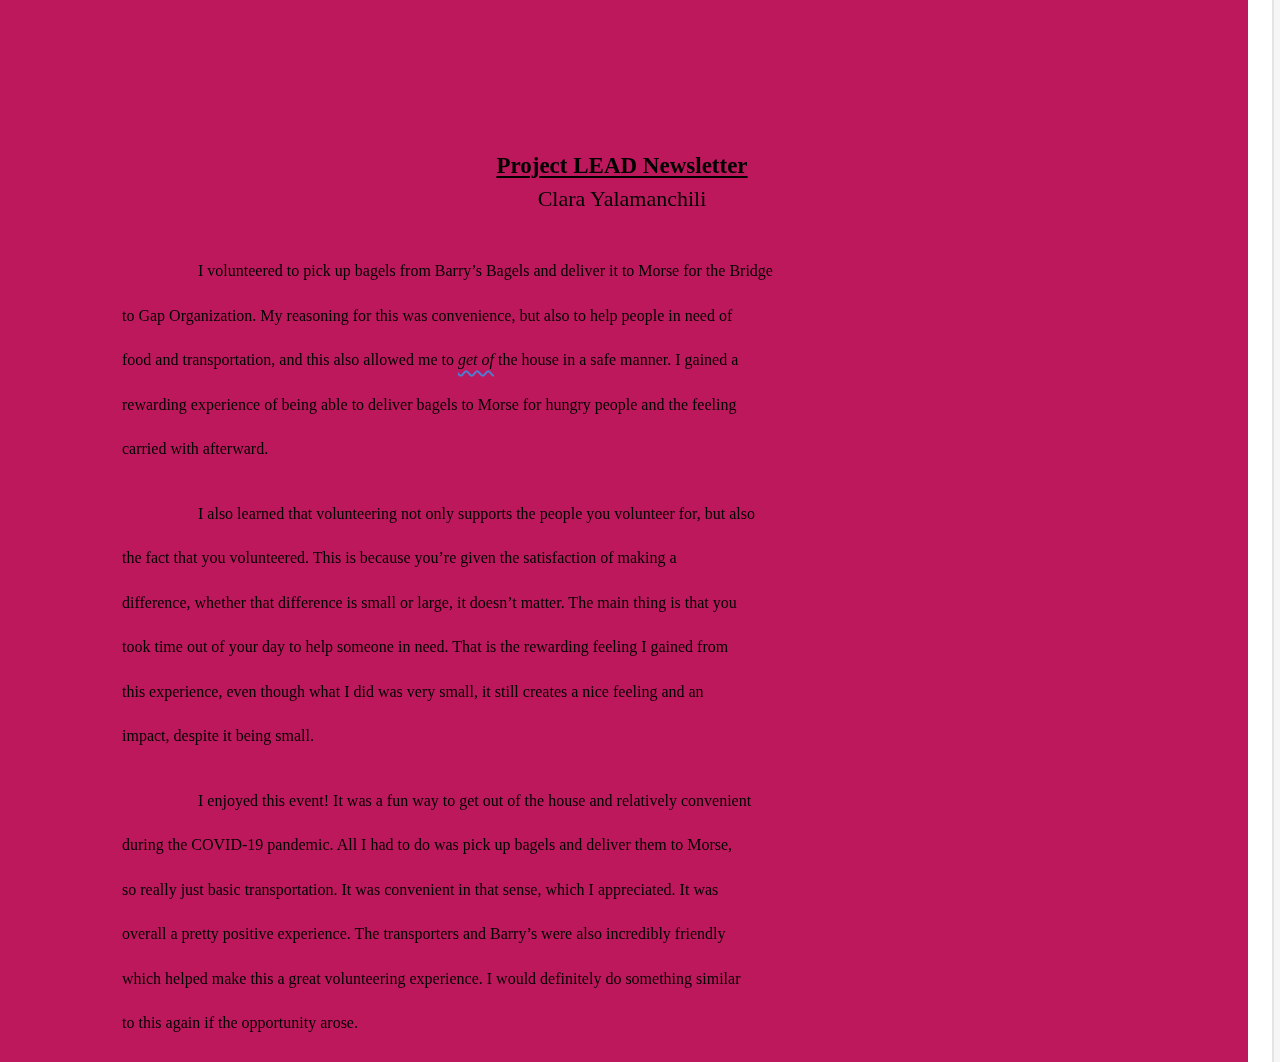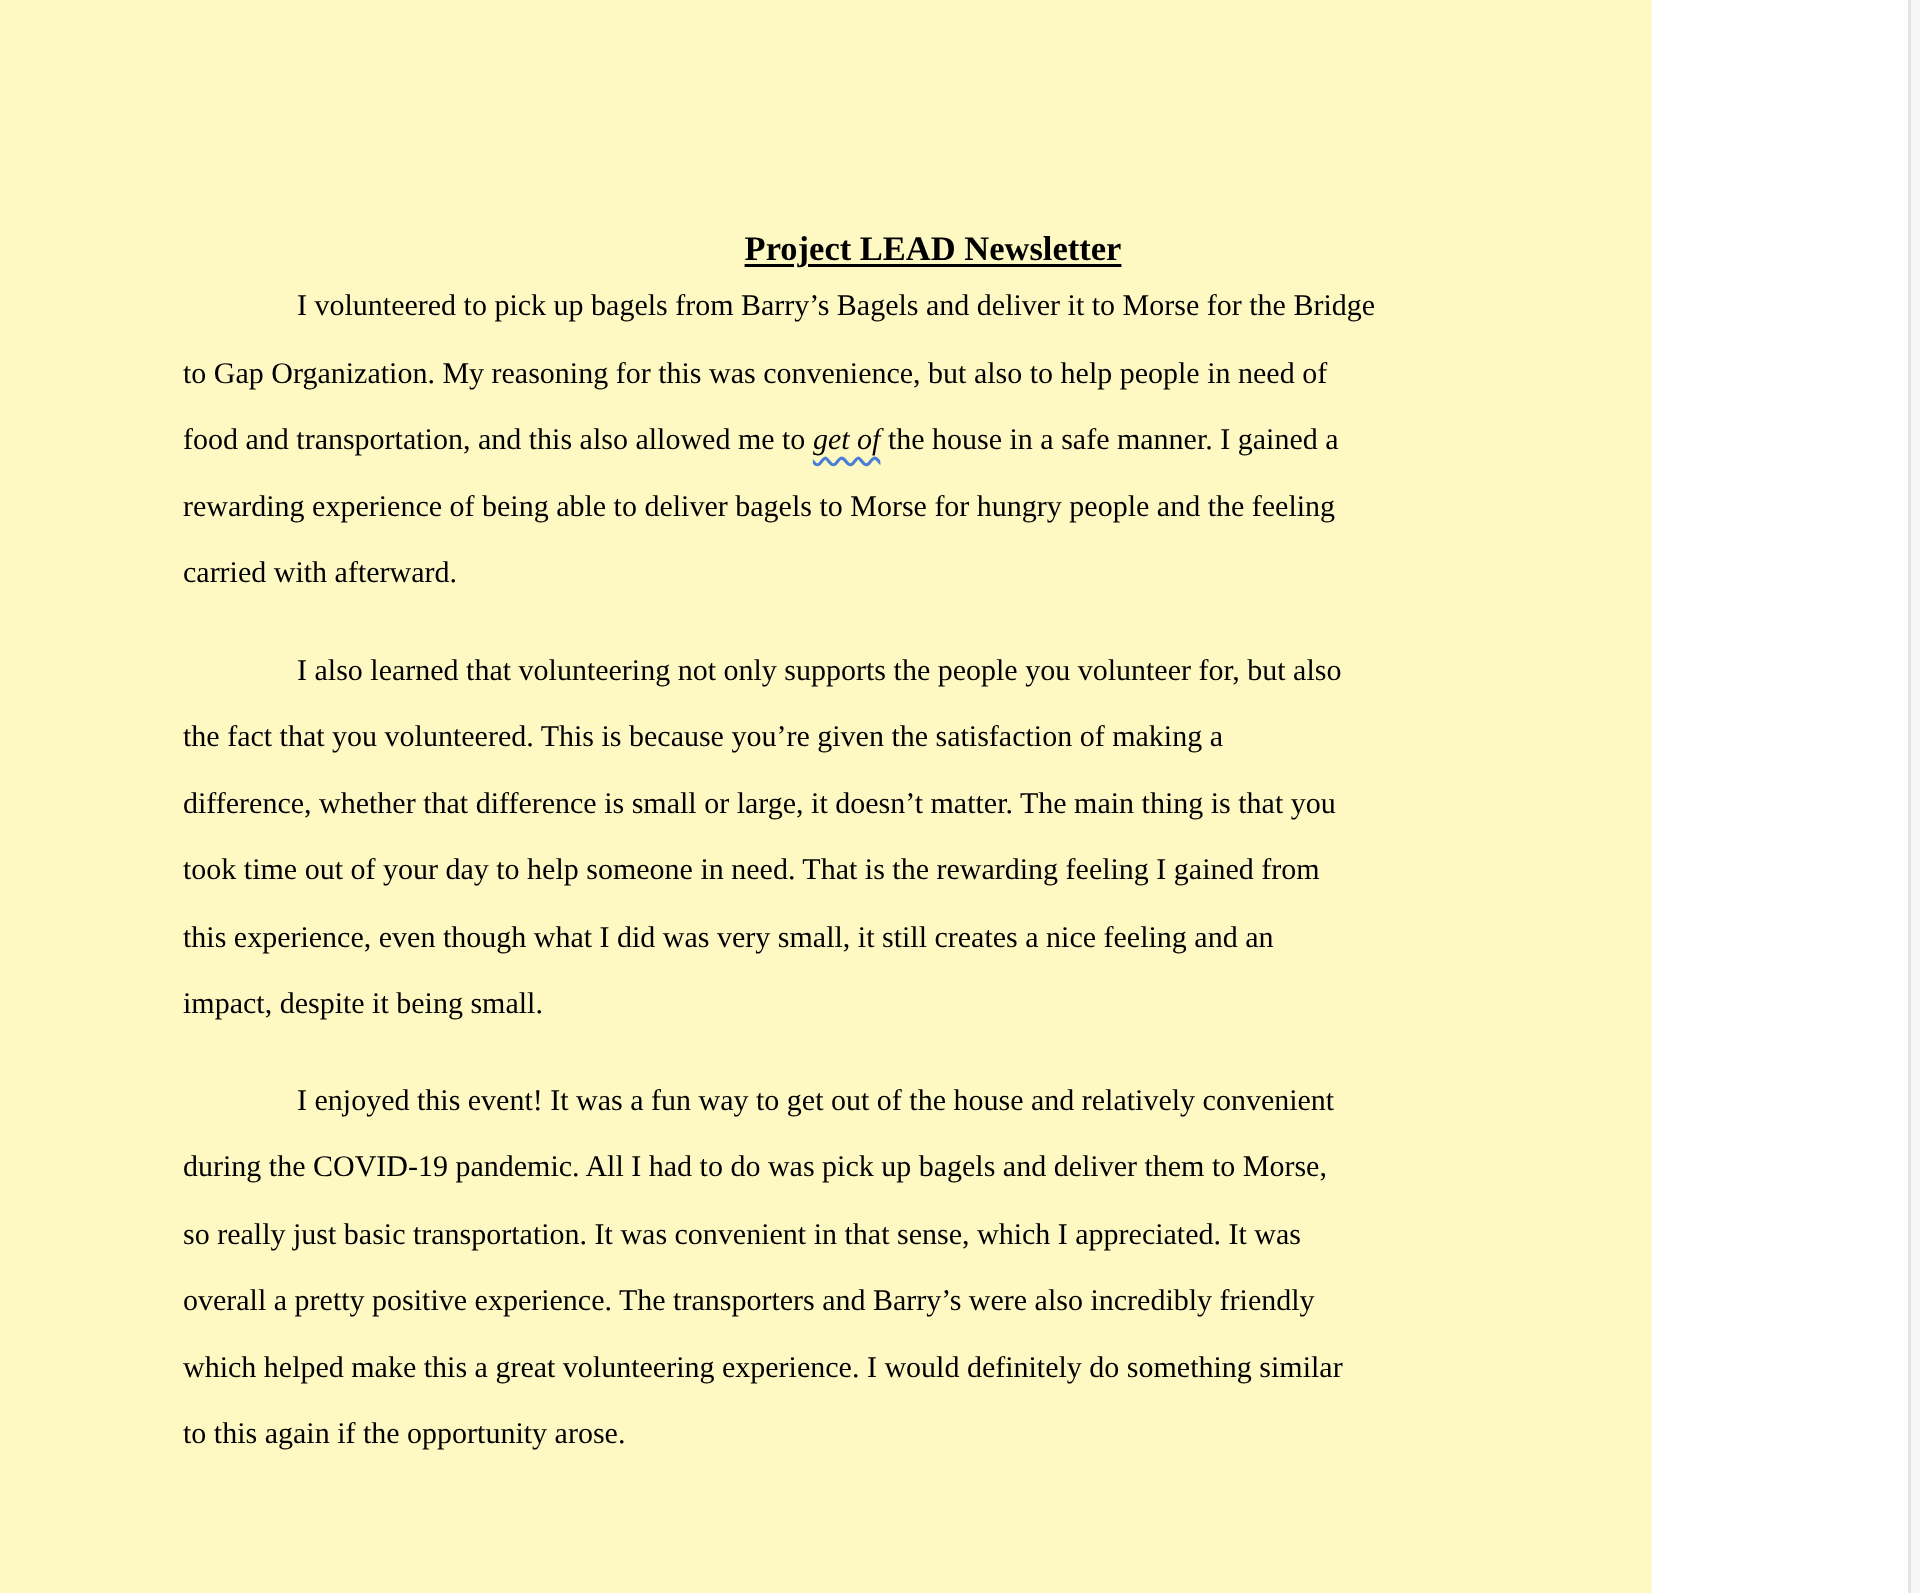--- a/index.html
+++ b/index.html
@@ -12,23 +12,23 @@
     background: #ffffff;
     overflow: hidden;
     position: relative;
     font-family: "Liberation Serif", "DejaVu Serif", serif;
     color: #000000;
   }
   .page {
     position: absolute;
     left: 0;
     top: 0;
-    width: 1101px;
+    width: 1248px;
     height: 1062px;
-    background: #fef9c3;
+    background: #be185d;
   }
   .page-edge {
     position: absolute;
     top: 0;
     right: 0;
     width: 8px;
     height: 1062px;
     background: #f6f6f6;
     border-left: 2px solid #e4e4e4;
     box-sizing: border-box;
@@ -51,21 +51,21 @@
   }
   .doc-author {
     text-align: center;
     font-size: 22px;
     line-height: 33px;
     font-weight: normal;
     margin: 0 0 34px 0;
   }
   .doc-paragraph {
     margin: 0;
-    font-size: 20px;
+    font-size: 16px;
     line-height: 44.5px;
     white-space: pre;
     text-indent: 76px;
     text-align: left;
   }
   .doc-paragraph + .doc-paragraph {
     margin-top: 20px;
   }
   .grammar-flag {
     text-decoration-line: underline;
@@ -75,20 +75,21 @@
     text-underline-offset: 5px;
     font-style: italic;
   }
 </style>
 </head>
 <body>
 
 <div class="page">
   <div class="doc-content">
     <h1 class="doc-title">Project LEAD Newsletter</h1>
+    <div class="doc-author">Clara Yalamanchili</div>
 
     <p class="doc-paragraph"><span>I volunteered to pick up bagels from Barry’s Bagels and deliver it to Morse for the Bridge
 to Gap Organization. My reasoning for this was convenience, but also to help people in need of
 food and transportation, and this also allowed me to </span><span class="grammar-flag">get of</span><span> the house in a safe manner. I gained a
 rewarding experience of being able to deliver bagels to Morse for hungry people and the feeling
 carried with afterward.</span></p>
 
     <p class="doc-paragraph">I also learned that volunteering not only supports the people you volunteer for, but also
 the fact that you volunteered. This is because you’re given the satisfaction of making a
 difference, whether that difference is small or large, it doesn’t matter. The main thing is that you

